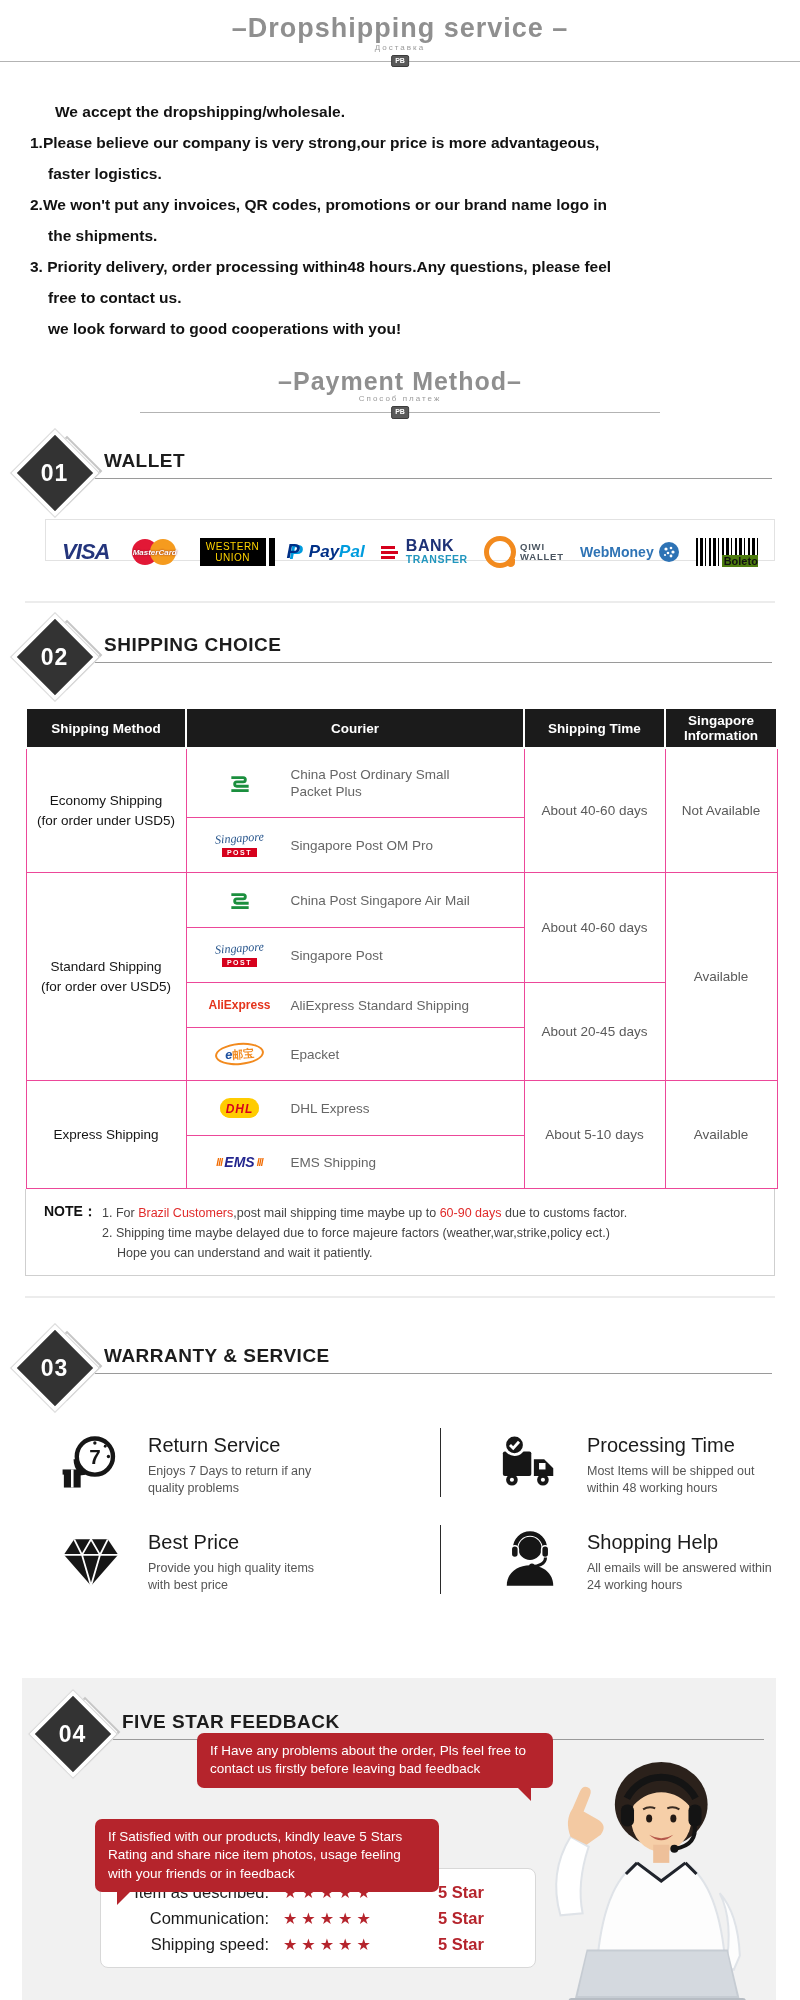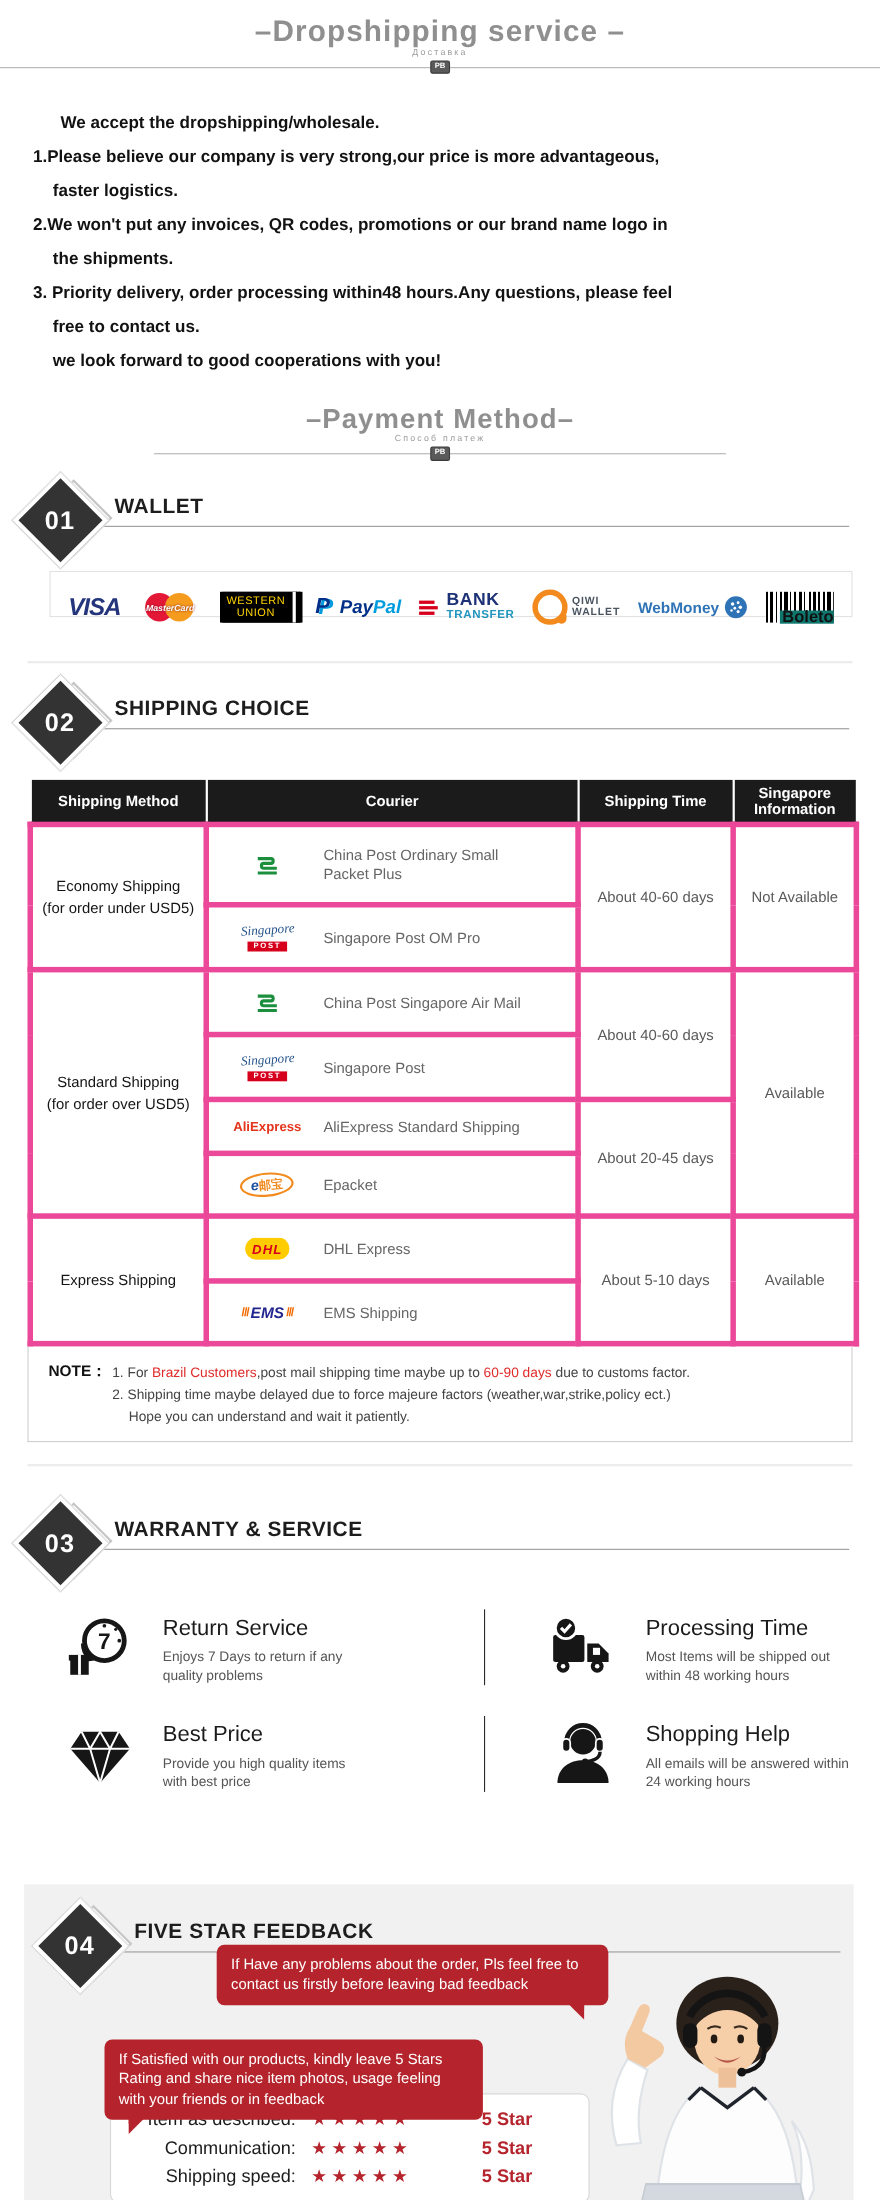--- a/index.html
+++ b/index.html
@@ -55,26 +55,26 @@
   .bt-bars i{display:block;height:3px;background:#d6001c;}
   .bt-bars i:nth-child(1){width:14px;}.bt-bars i:nth-child(2){width:17px;}.bt-bars i:nth-child(3){width:14px;}
   .bt-txt .l1{color:#1d3176;font-weight:bold;font-size:16px;line-height:14px;letter-spacing:.5px;}
   .bt-txt .l2{color:#2196be;font-weight:bold;font-size:10.5px;letter-spacing:.6px;}
   .qiwi-q{width:22px;height:22px;border:5px solid #f28a1e;border-radius:50%;position:relative;}
   .qiwi-q:after{content:"";position:absolute;right:-4px;bottom:-4px;width:8px;height:8px;background:#f28a1e;border-radius:50% 0 60% 50%;}
   .qiwi-t{font-size:9.5px;font-weight:bold;color:#4a5560;line-height:10px;letter-spacing:.8px;}
   .wm-t{color:#2e73b5;font-weight:bold;font-size:14px;}
   .boleto{position:relative;width:62px;height:28px;}
   .boleto .bars{position:absolute;inset:0;background:repeating-linear-gradient(90deg,#000 0 2px,#fff 2px 4px,#000 4px 7px,#fff 7px 9px,#000 9px 10px,#fff 10px 13px);}
-  .boleto .t{position:absolute;right:0;bottom:-1px;background:#0f766e;font-size:15px;font-weight:bold;color:#111;padding-left:2px;line-height:12px;}
+  .boleto .t{position:absolute;right:0;bottom:-1px;background:#4d7c0f;font-size:11px;font-weight:bold;color:#111;padding-left:2px;line-height:12px;}
 
   
   table.ship{border-collapse:collapse;margin:8px 25px 0 25px;width:751px;table-layout:fixed;}
   table.ship th{background:#1b1b1b;color:#fff;font-size:13.5px;font-weight:bold;border:2px solid #fff;height:38px;padding:0 4px;}
-  table.ship td{border:5px solid #ec4899;font-size:13.5px;vertical-align:middle;}
+  table.ship td{border:1px solid #ec4899;font-size:13.5px;vertical-align:middle;}
   td.method{text-align:center;color:#151515;line-height:20px;}
   td.timec,td.trackc{text-align:center;color:#5a5a5a;line-height:19px;}
   td.courier{padding:6px 8px 6px 12px;}
   .cour{display:flex;align-items:center;}
   .cour .lg{width:82px;flex:0 0 auto;display:flex;justify-content:center;align-items:center;}
   .cour .nm{color:#666;margin-left:10px;line-height:17px;}
   .sgp{display:inline-block;text-align:center;}
   .sgp .scr{display:block;font-family:"Liberation Serif","DejaVu Serif",serif;font-style:italic;color:#27558c;font-size:12px;line-height:10px;transform:rotate(-4deg);}
   .sgp .pst{display:inline-block;background:#d6001c;color:#fff;font-size:7px;font-weight:bold;letter-spacing:1.5px;padding:1px 5px;margin-top:1px;}
   .ali-t{color:#e4341c;font-weight:bold;font-size:12px;}

